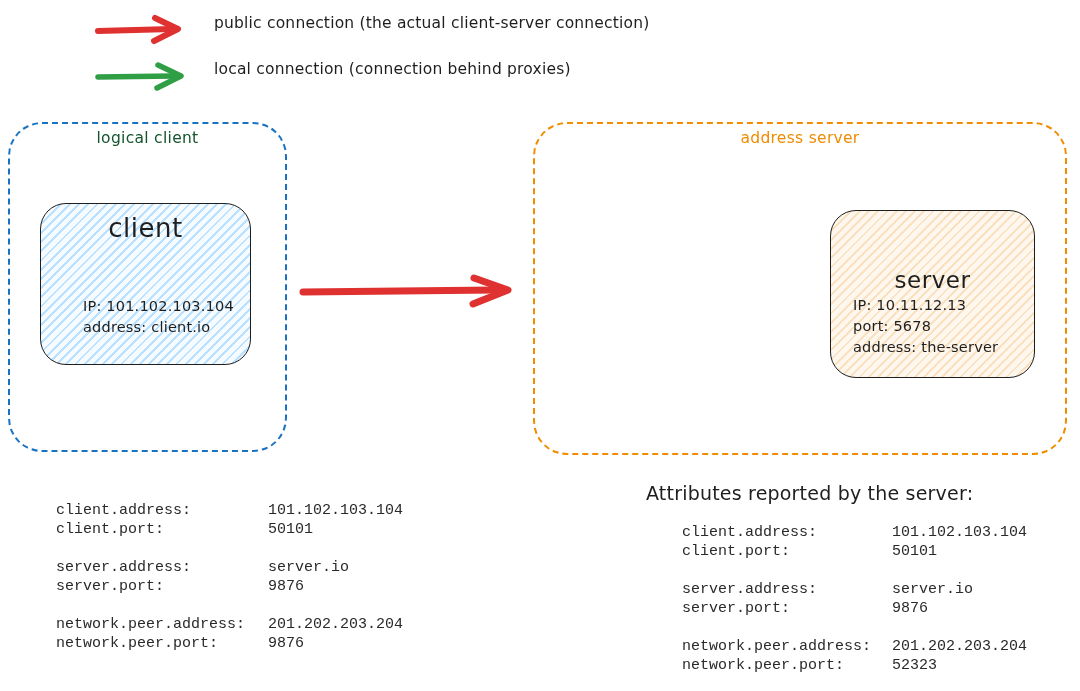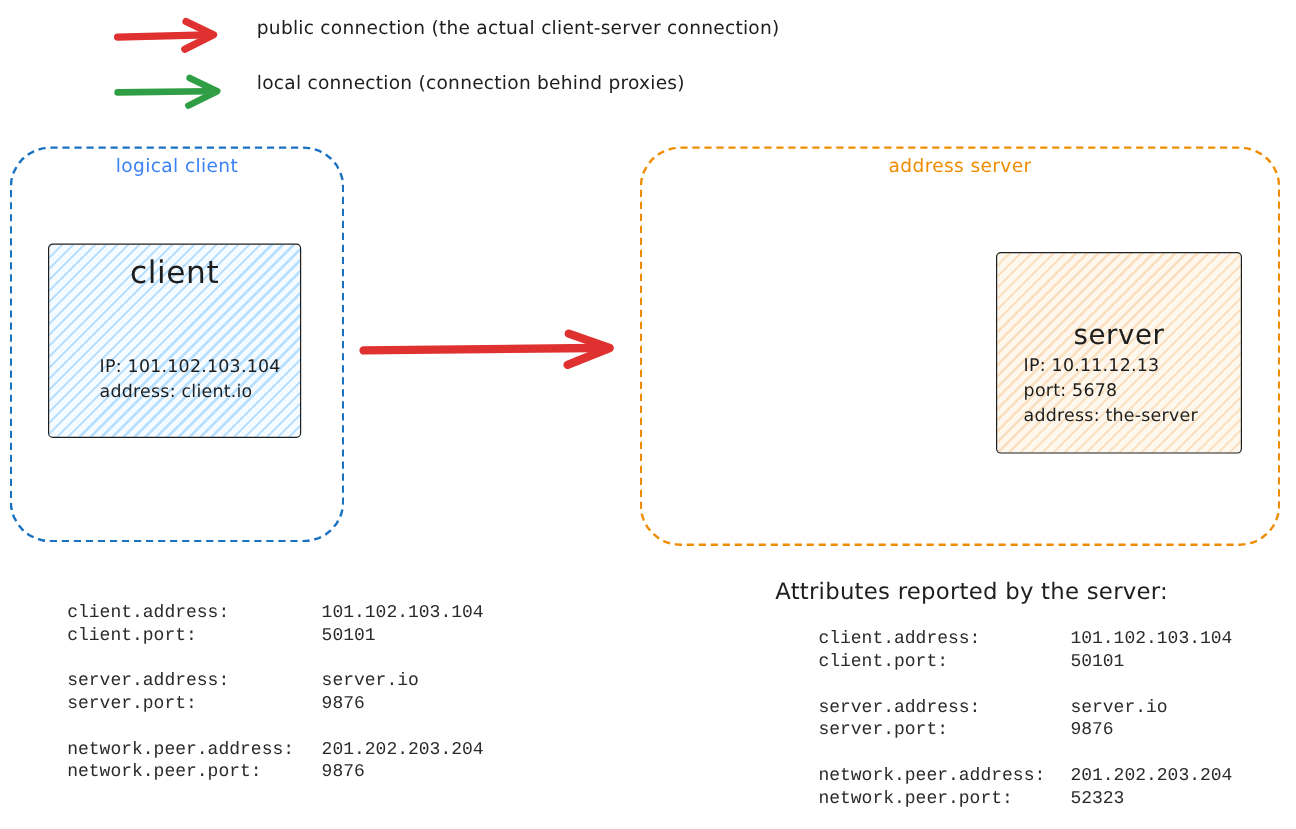--- a/index.html
+++ b/index.html
@@ -42,28 +42,28 @@
     border: 2.5px dashed #f08c00;
   }
   .group-label {
     position: absolute;
     top: 5px; left: 0; right: 0;
     text-align: center;
     font-size: 15.5px;
     letter-spacing: 0.3px;
     white-space: nowrap;
   }
-  .group-client .group-label { color: #3b82f6; }
+  .group-client .group-label { color: #14532d; }
   .group-server .group-label { color: #f08c00; }
 
   
   .node {
     position: absolute;
     border: 1.8px solid #1e1e1e;
-    border-radius: 4px;
+    border-radius: 26px;
     padding-left: 48px;
   }
   .node-blue {
     background-color: #f6fbff;
     background-image: repeating-linear-gradient(135deg,
       rgba(165,216,255,0.75) 0px, rgba(165,216,255,0.75) 2px,
       rgba(255,255,255,0) 2px, rgba(255,255,255,0) 6.5px);
   }
   .node-tan {
     background-color: #fdf7ee;

